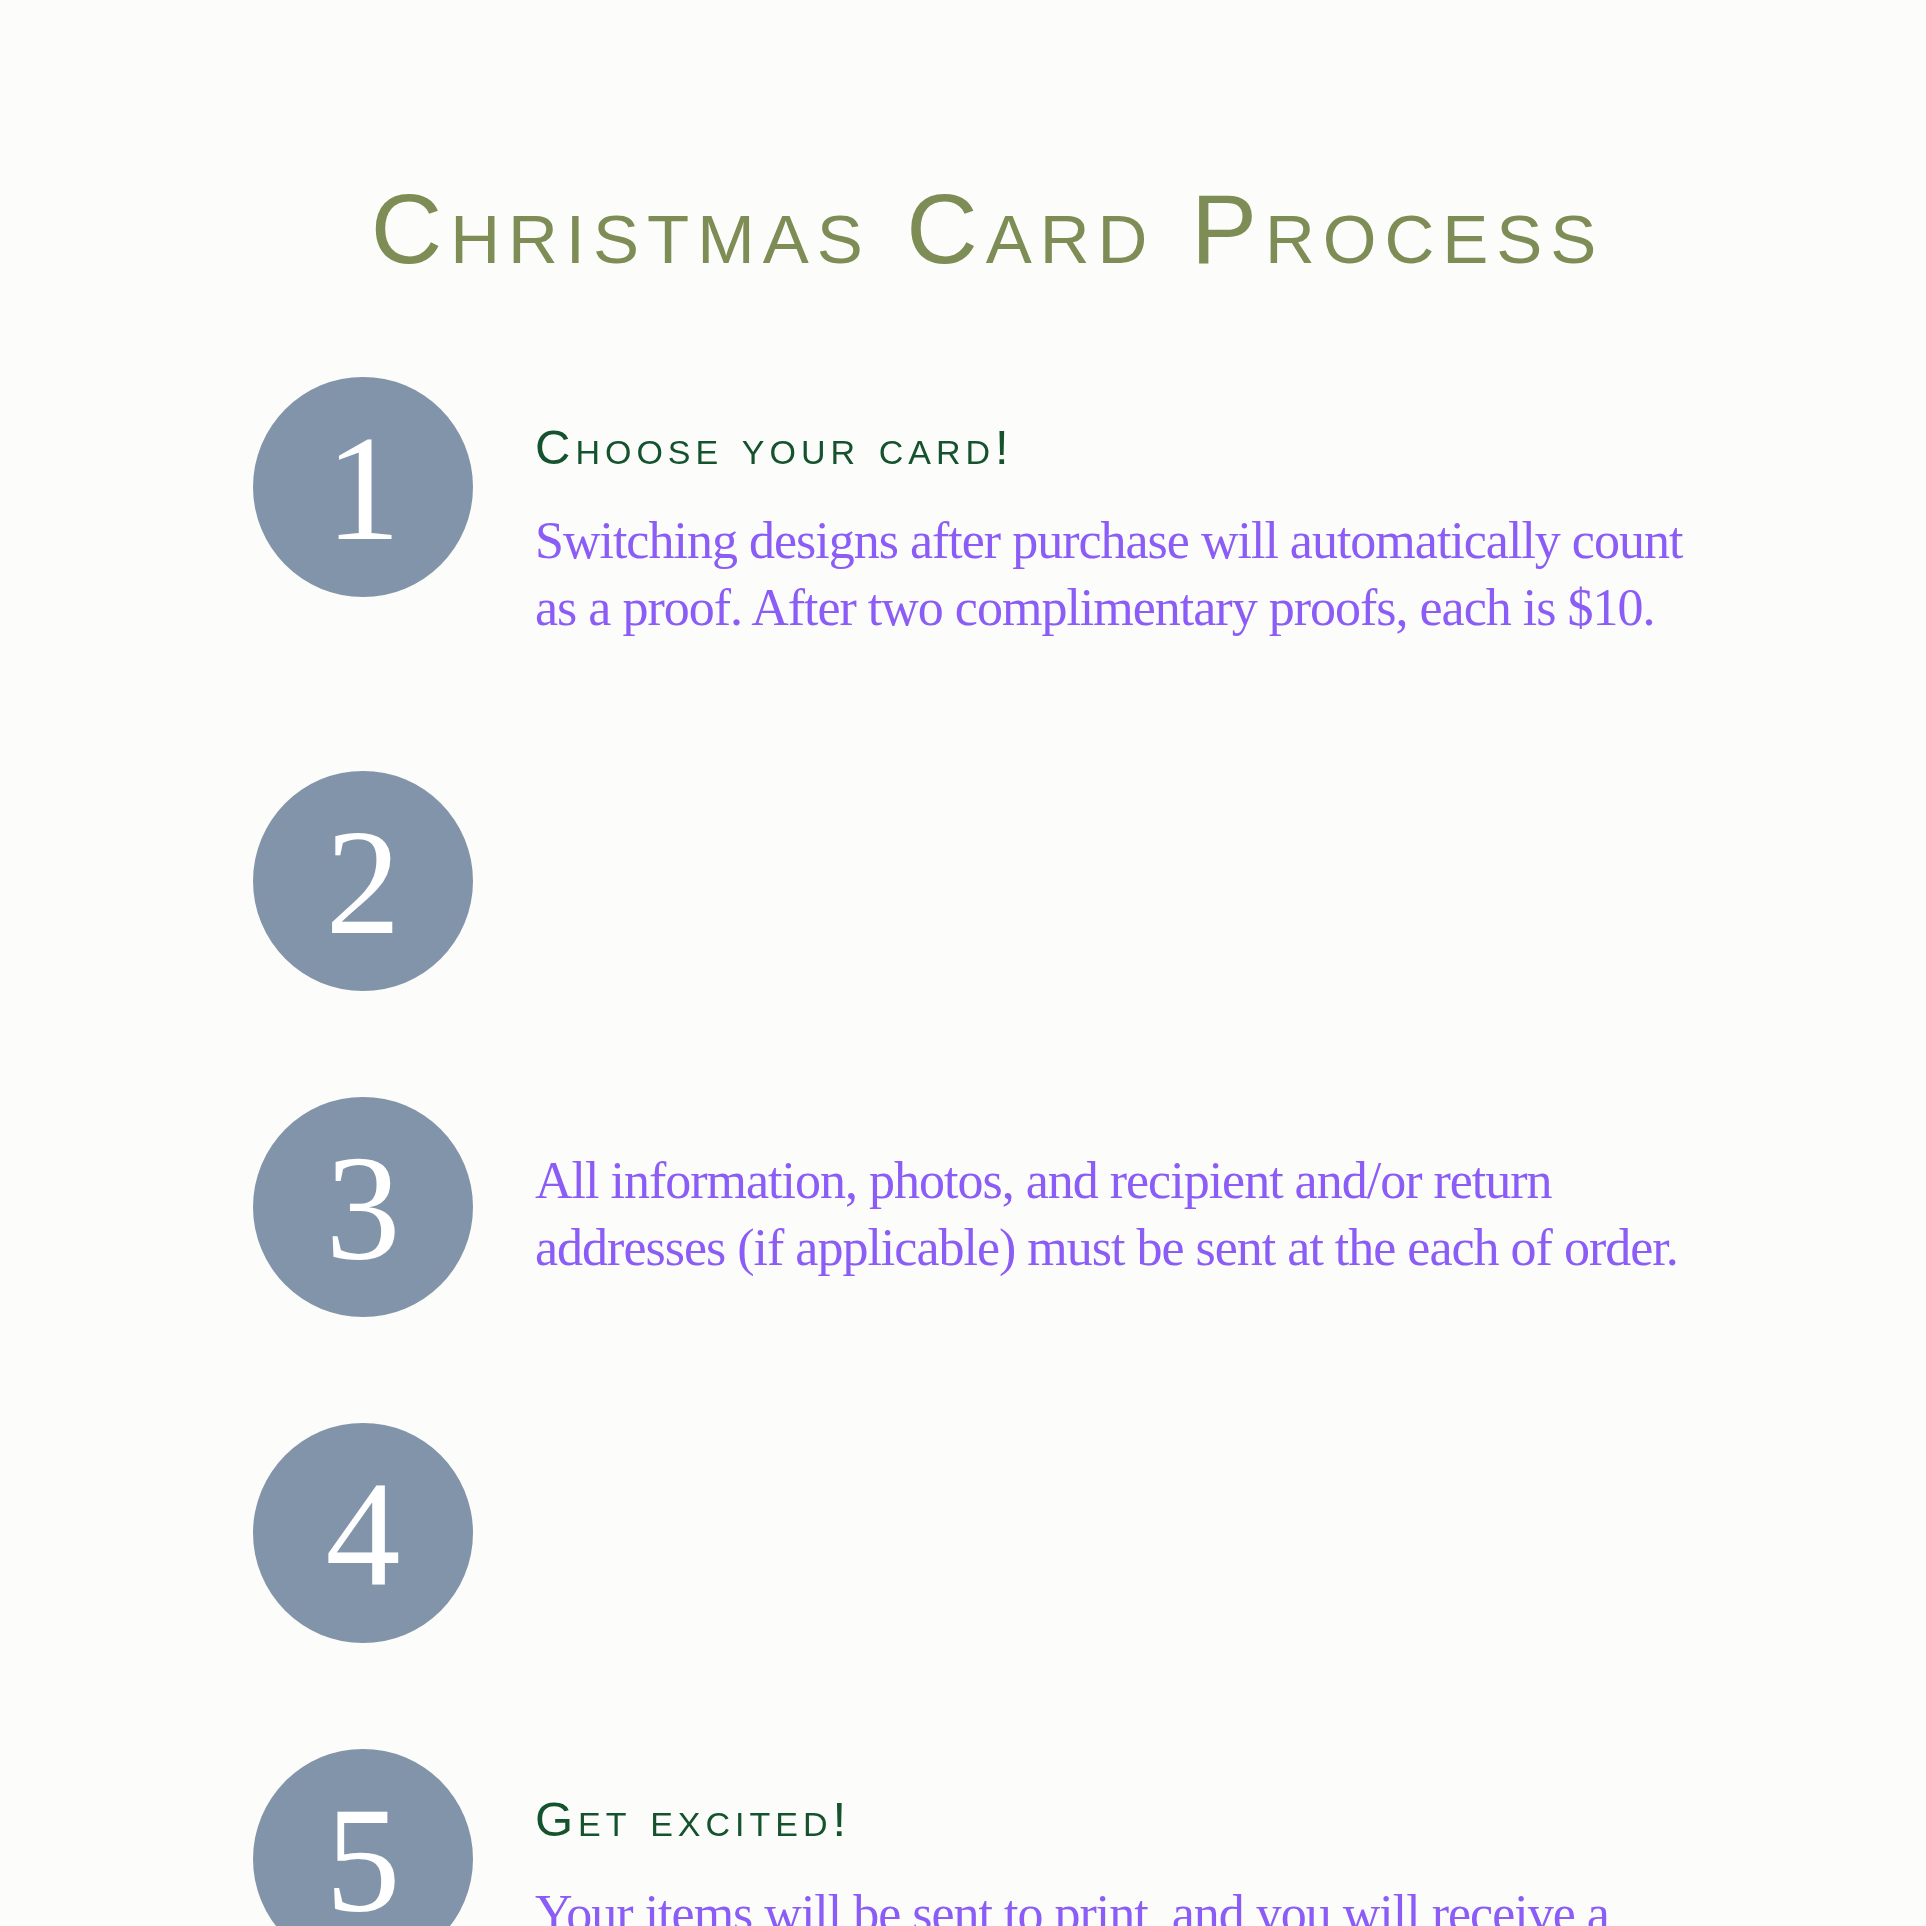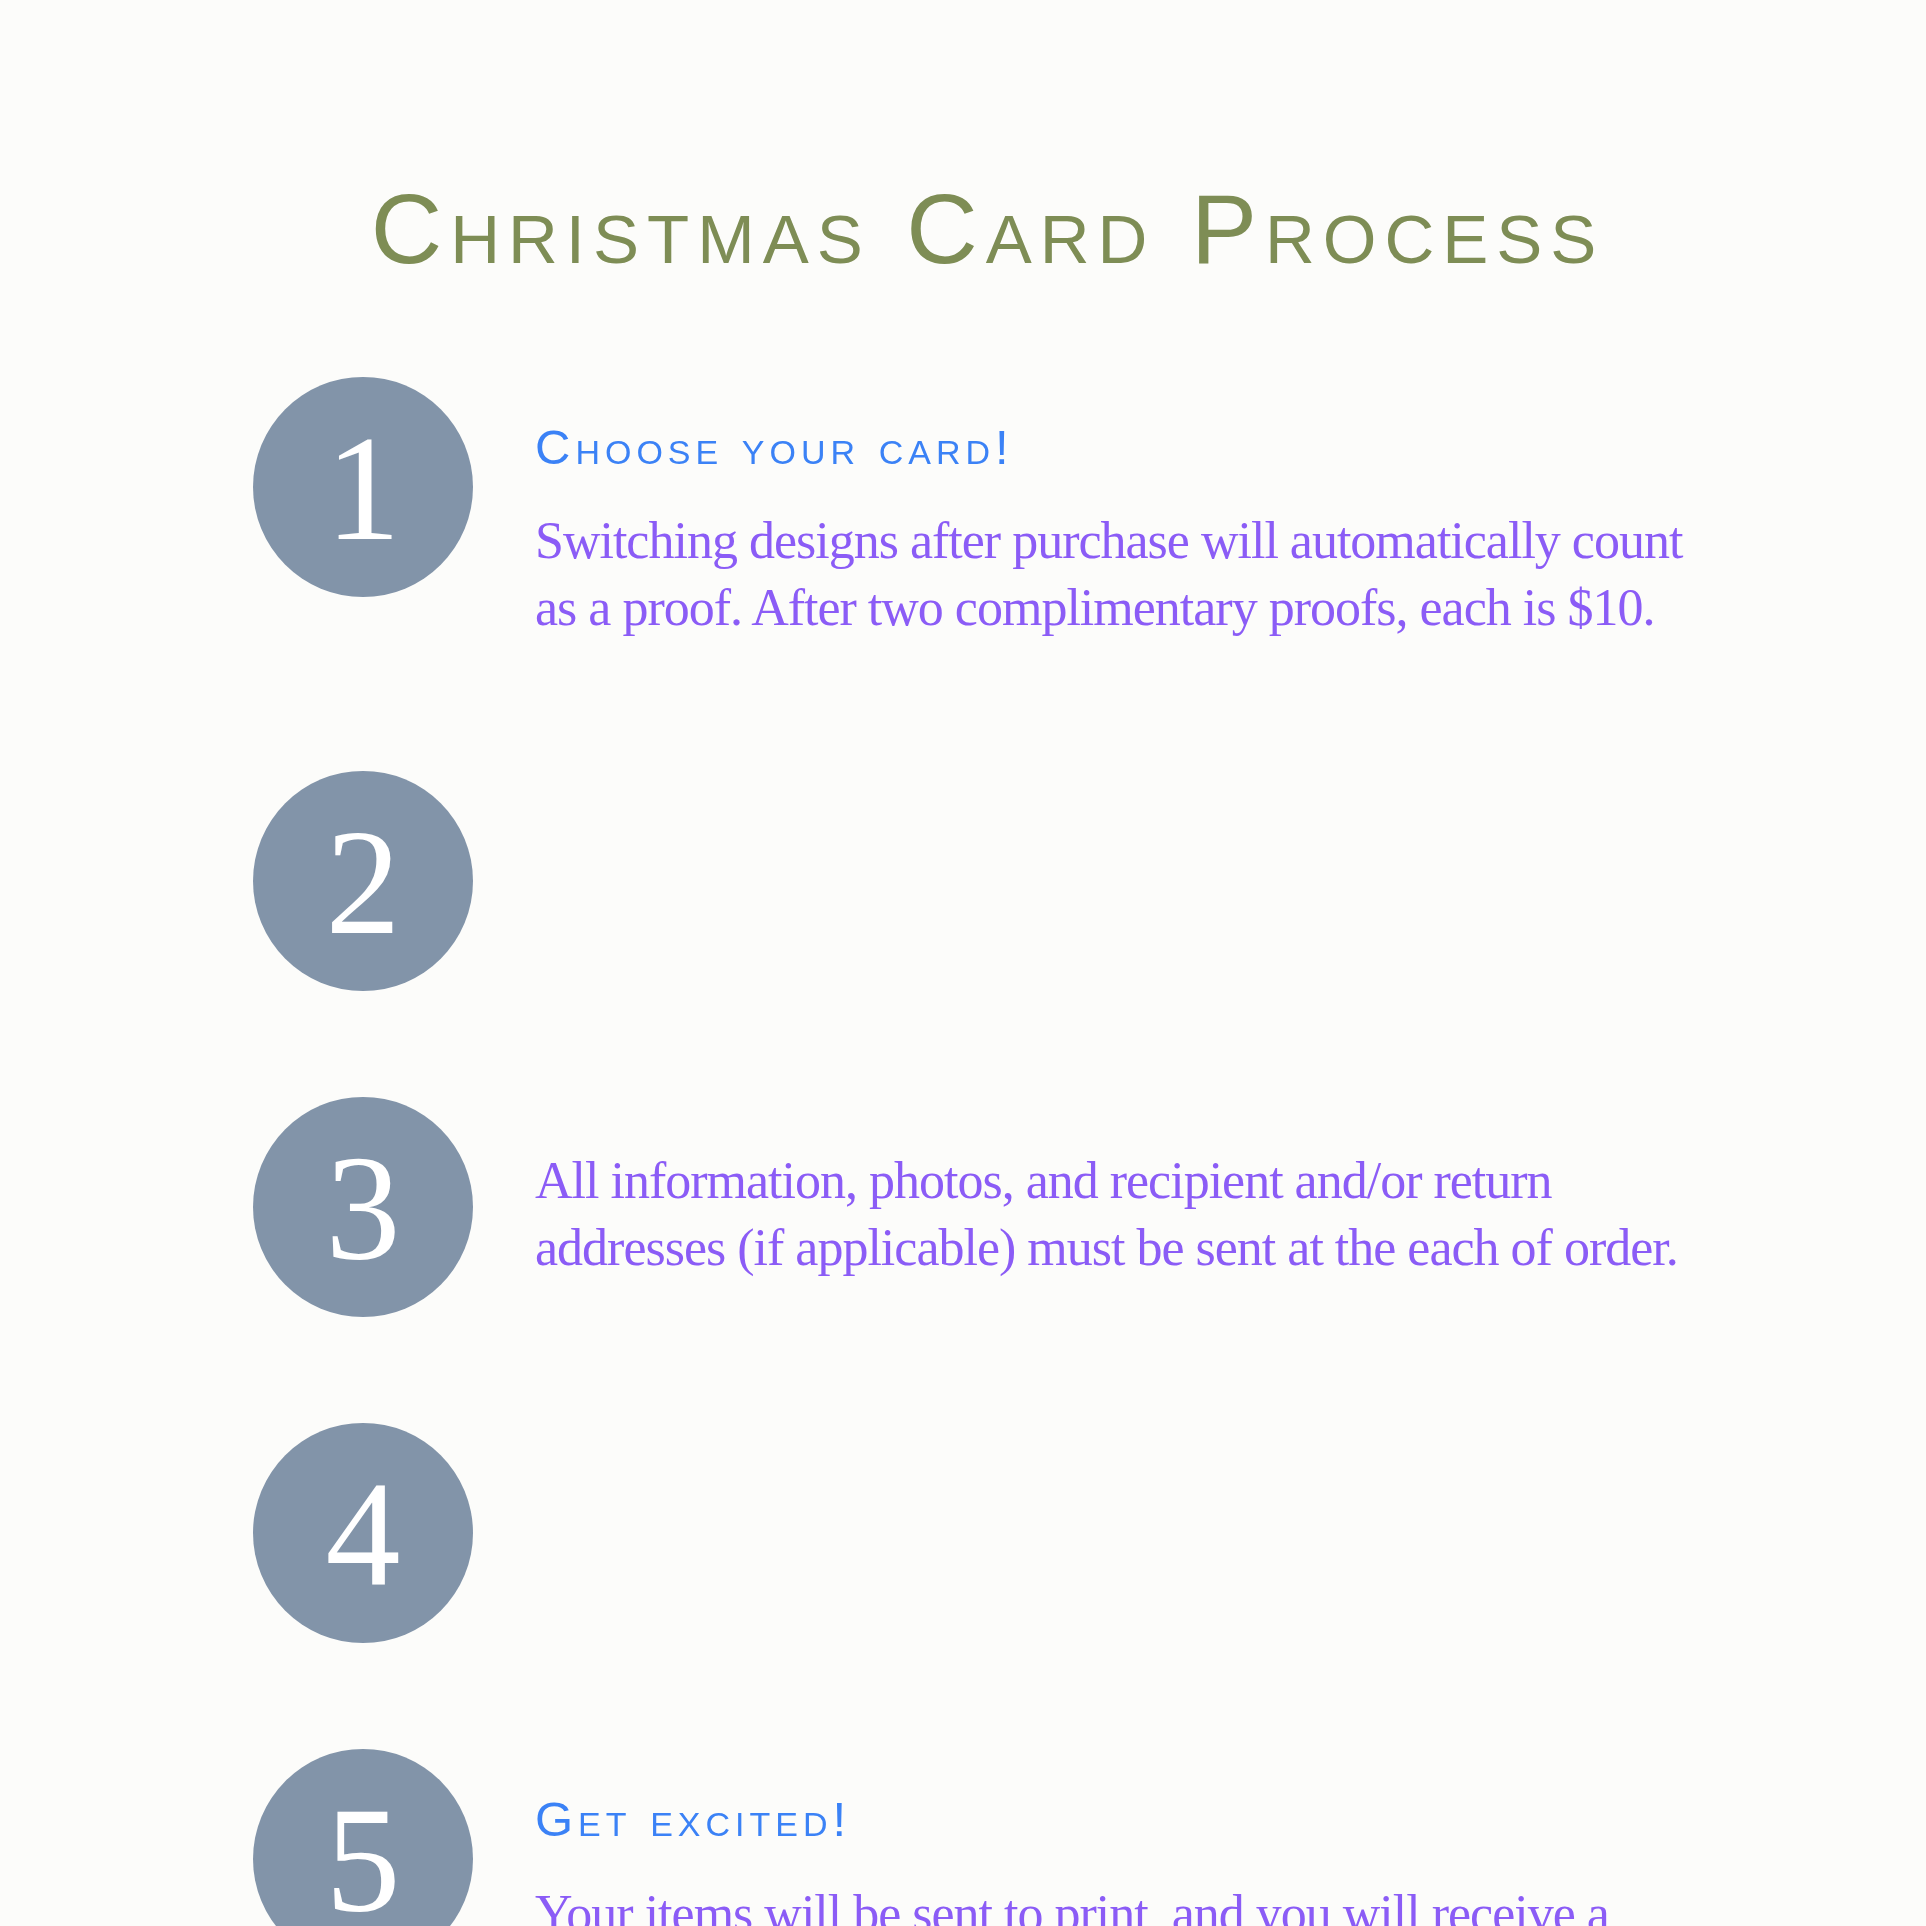--- a/index.html
+++ b/index.html
@@ -52,21 +52,21 @@
     margin-left:38px;
     padding-top:30px;
     min-width:0;
   }
   .step-heading {
     font-variant:small-caps;
     font-weight:400;
     font-size:49px;
     line-height:1.15;
     letter-spacing:5px;
-    color:#3b82f6;
+    color:#14532d;
   }
   .step-body {
     margin-top:8px;
     font-family:"Liberation Serif", serif;
     font-size:52px;
     letter-spacing:-1px;
     line-height:67px;
     color:#8b5cf6;
     white-space:pre-line;
   }

